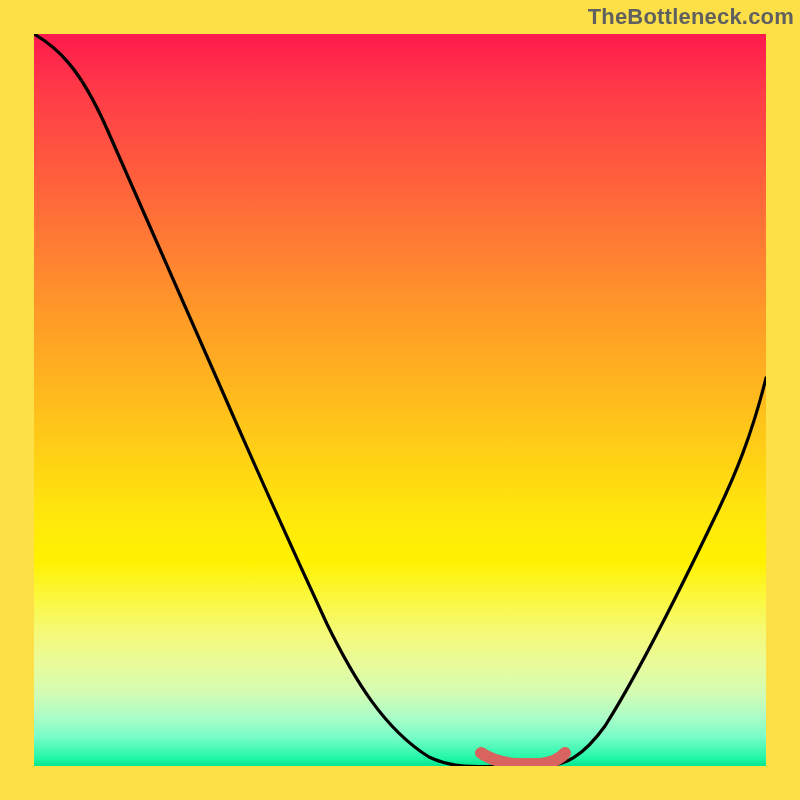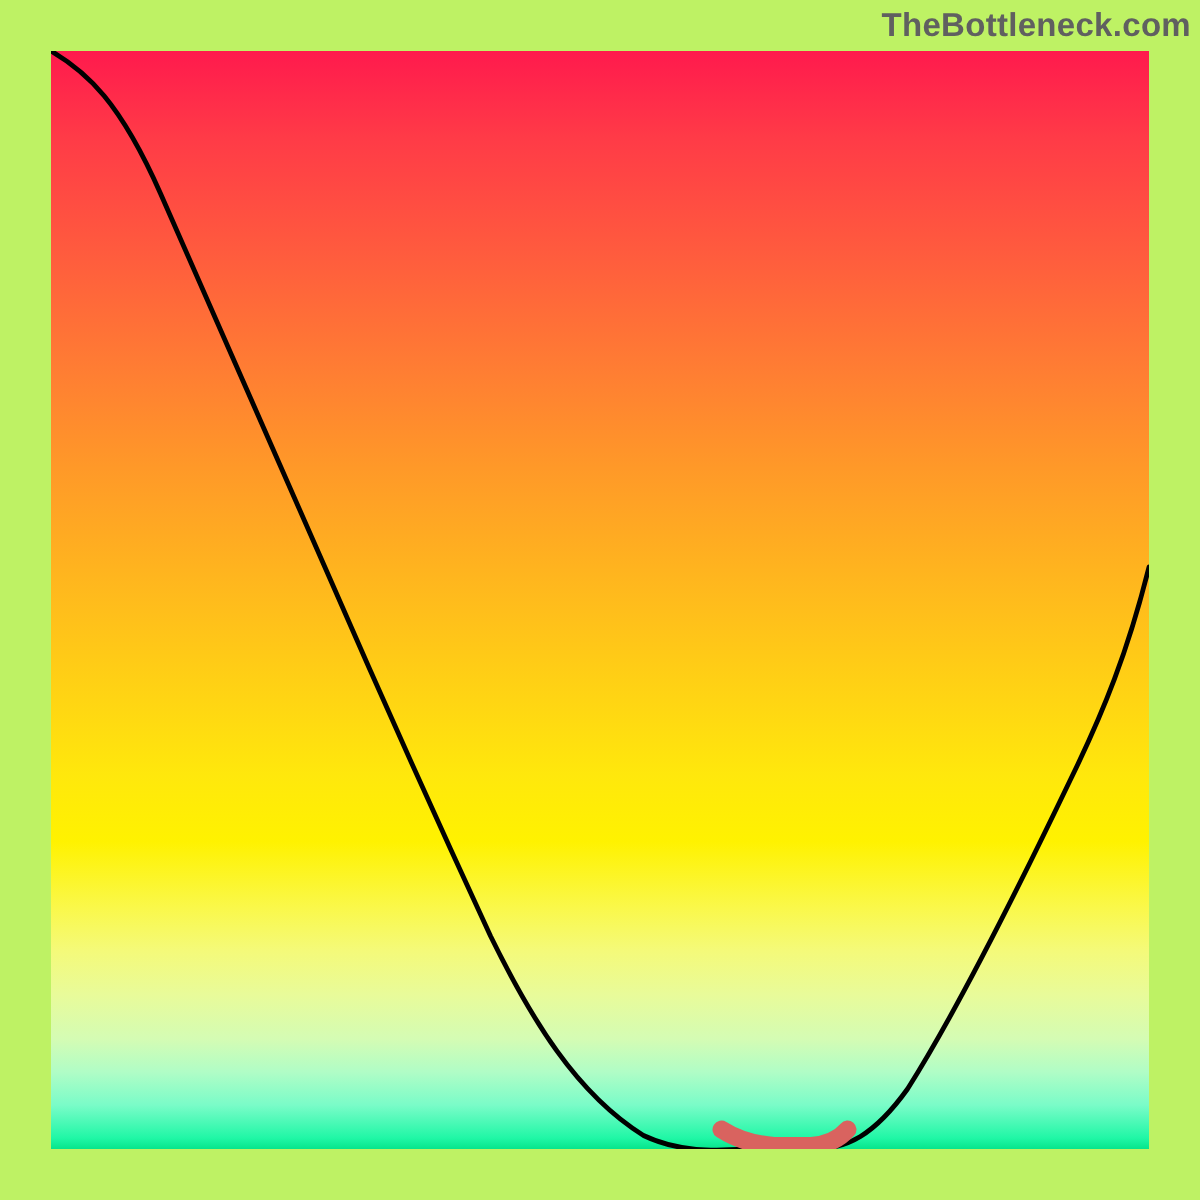--- a/index.html
+++ b/index.html
@@ -1,16 +1,16 @@
 <!DOCTYPE html>
 <html><head>
 <meta charset="utf-8">
 <style>
   html,body{margin:0;padding:0;width:800px;height:800px;overflow:hidden;background:#000;}
-  .frame{position:absolute;left:0;top:0;width:800px;height:800px;background:#bef264;}
+  .frame{position:absolute;left:0;top:0;width:800px;height:800px;background:#fde047;}
   .plot{position:absolute;left:34px;top:34px;width:732px;height:732px;
         background:linear-gradient(to bottom,
           #ff1a4d 0%,
           #ff3b47 8%,
           #ff5a3e 18%,
           #ff7a34 28%,
           #ff9928 38%,
           #ffb61e 48%,
           #ffd214 58%,
           #ffe80c 66%,

